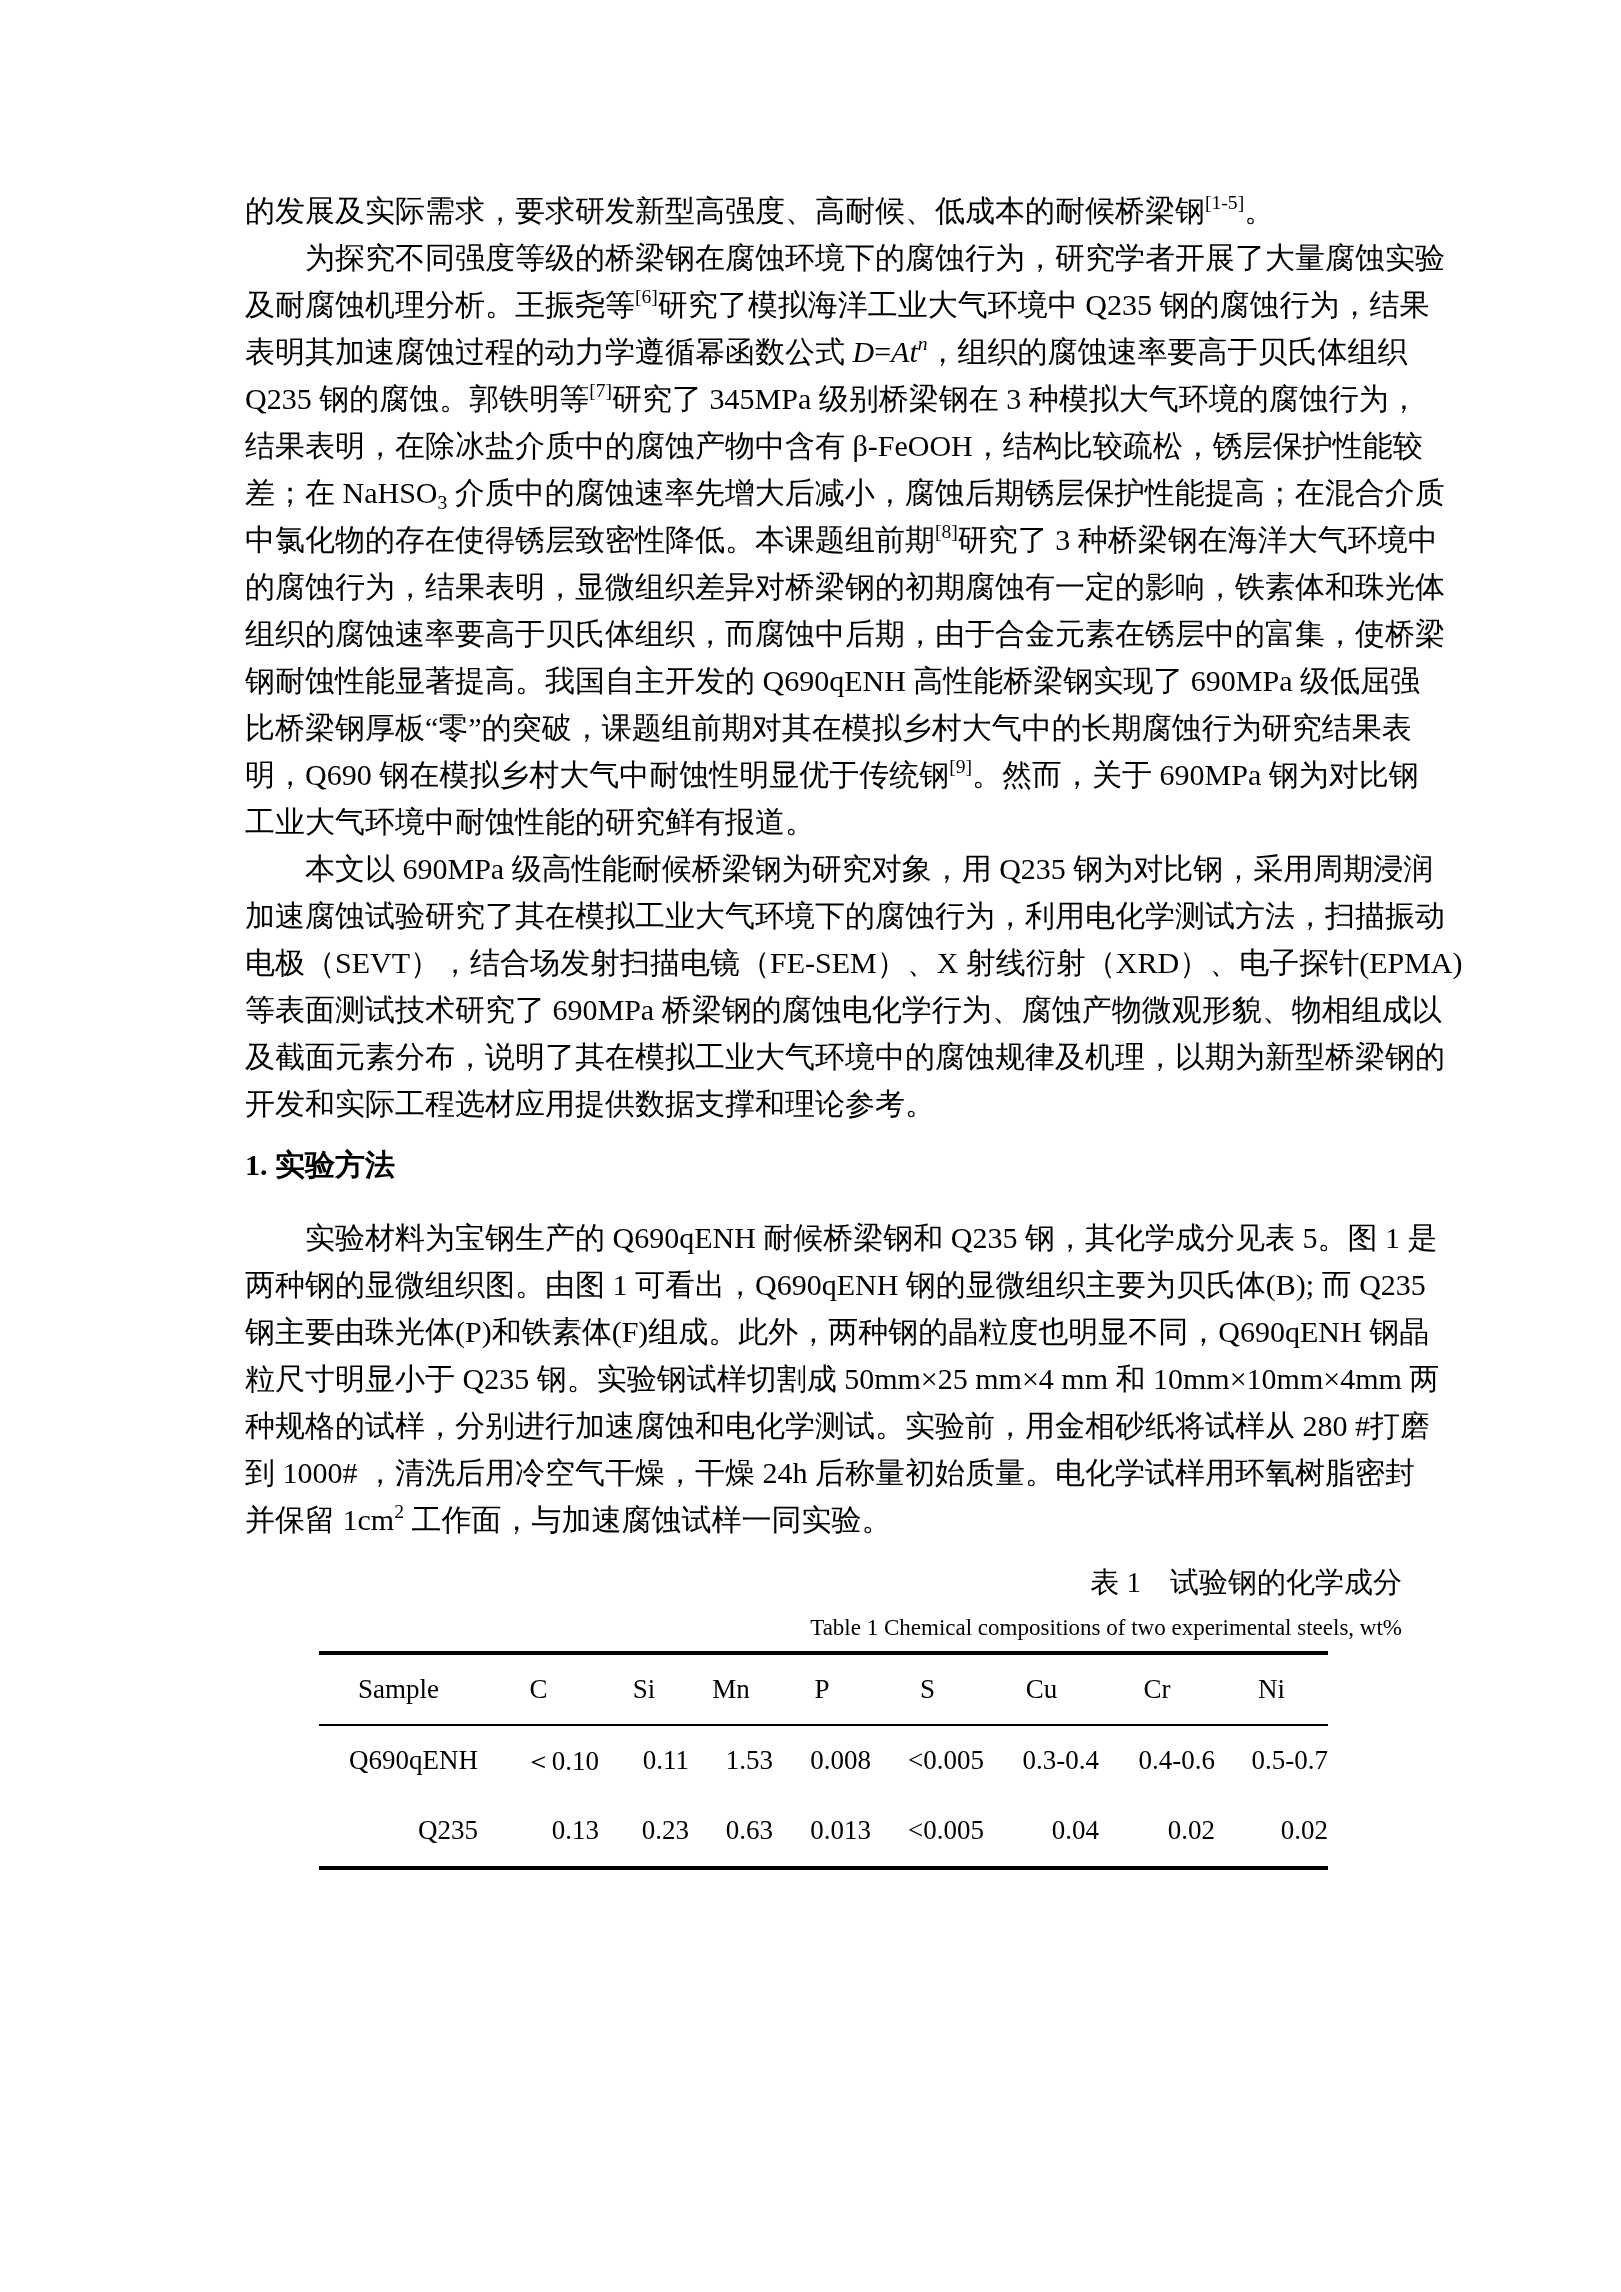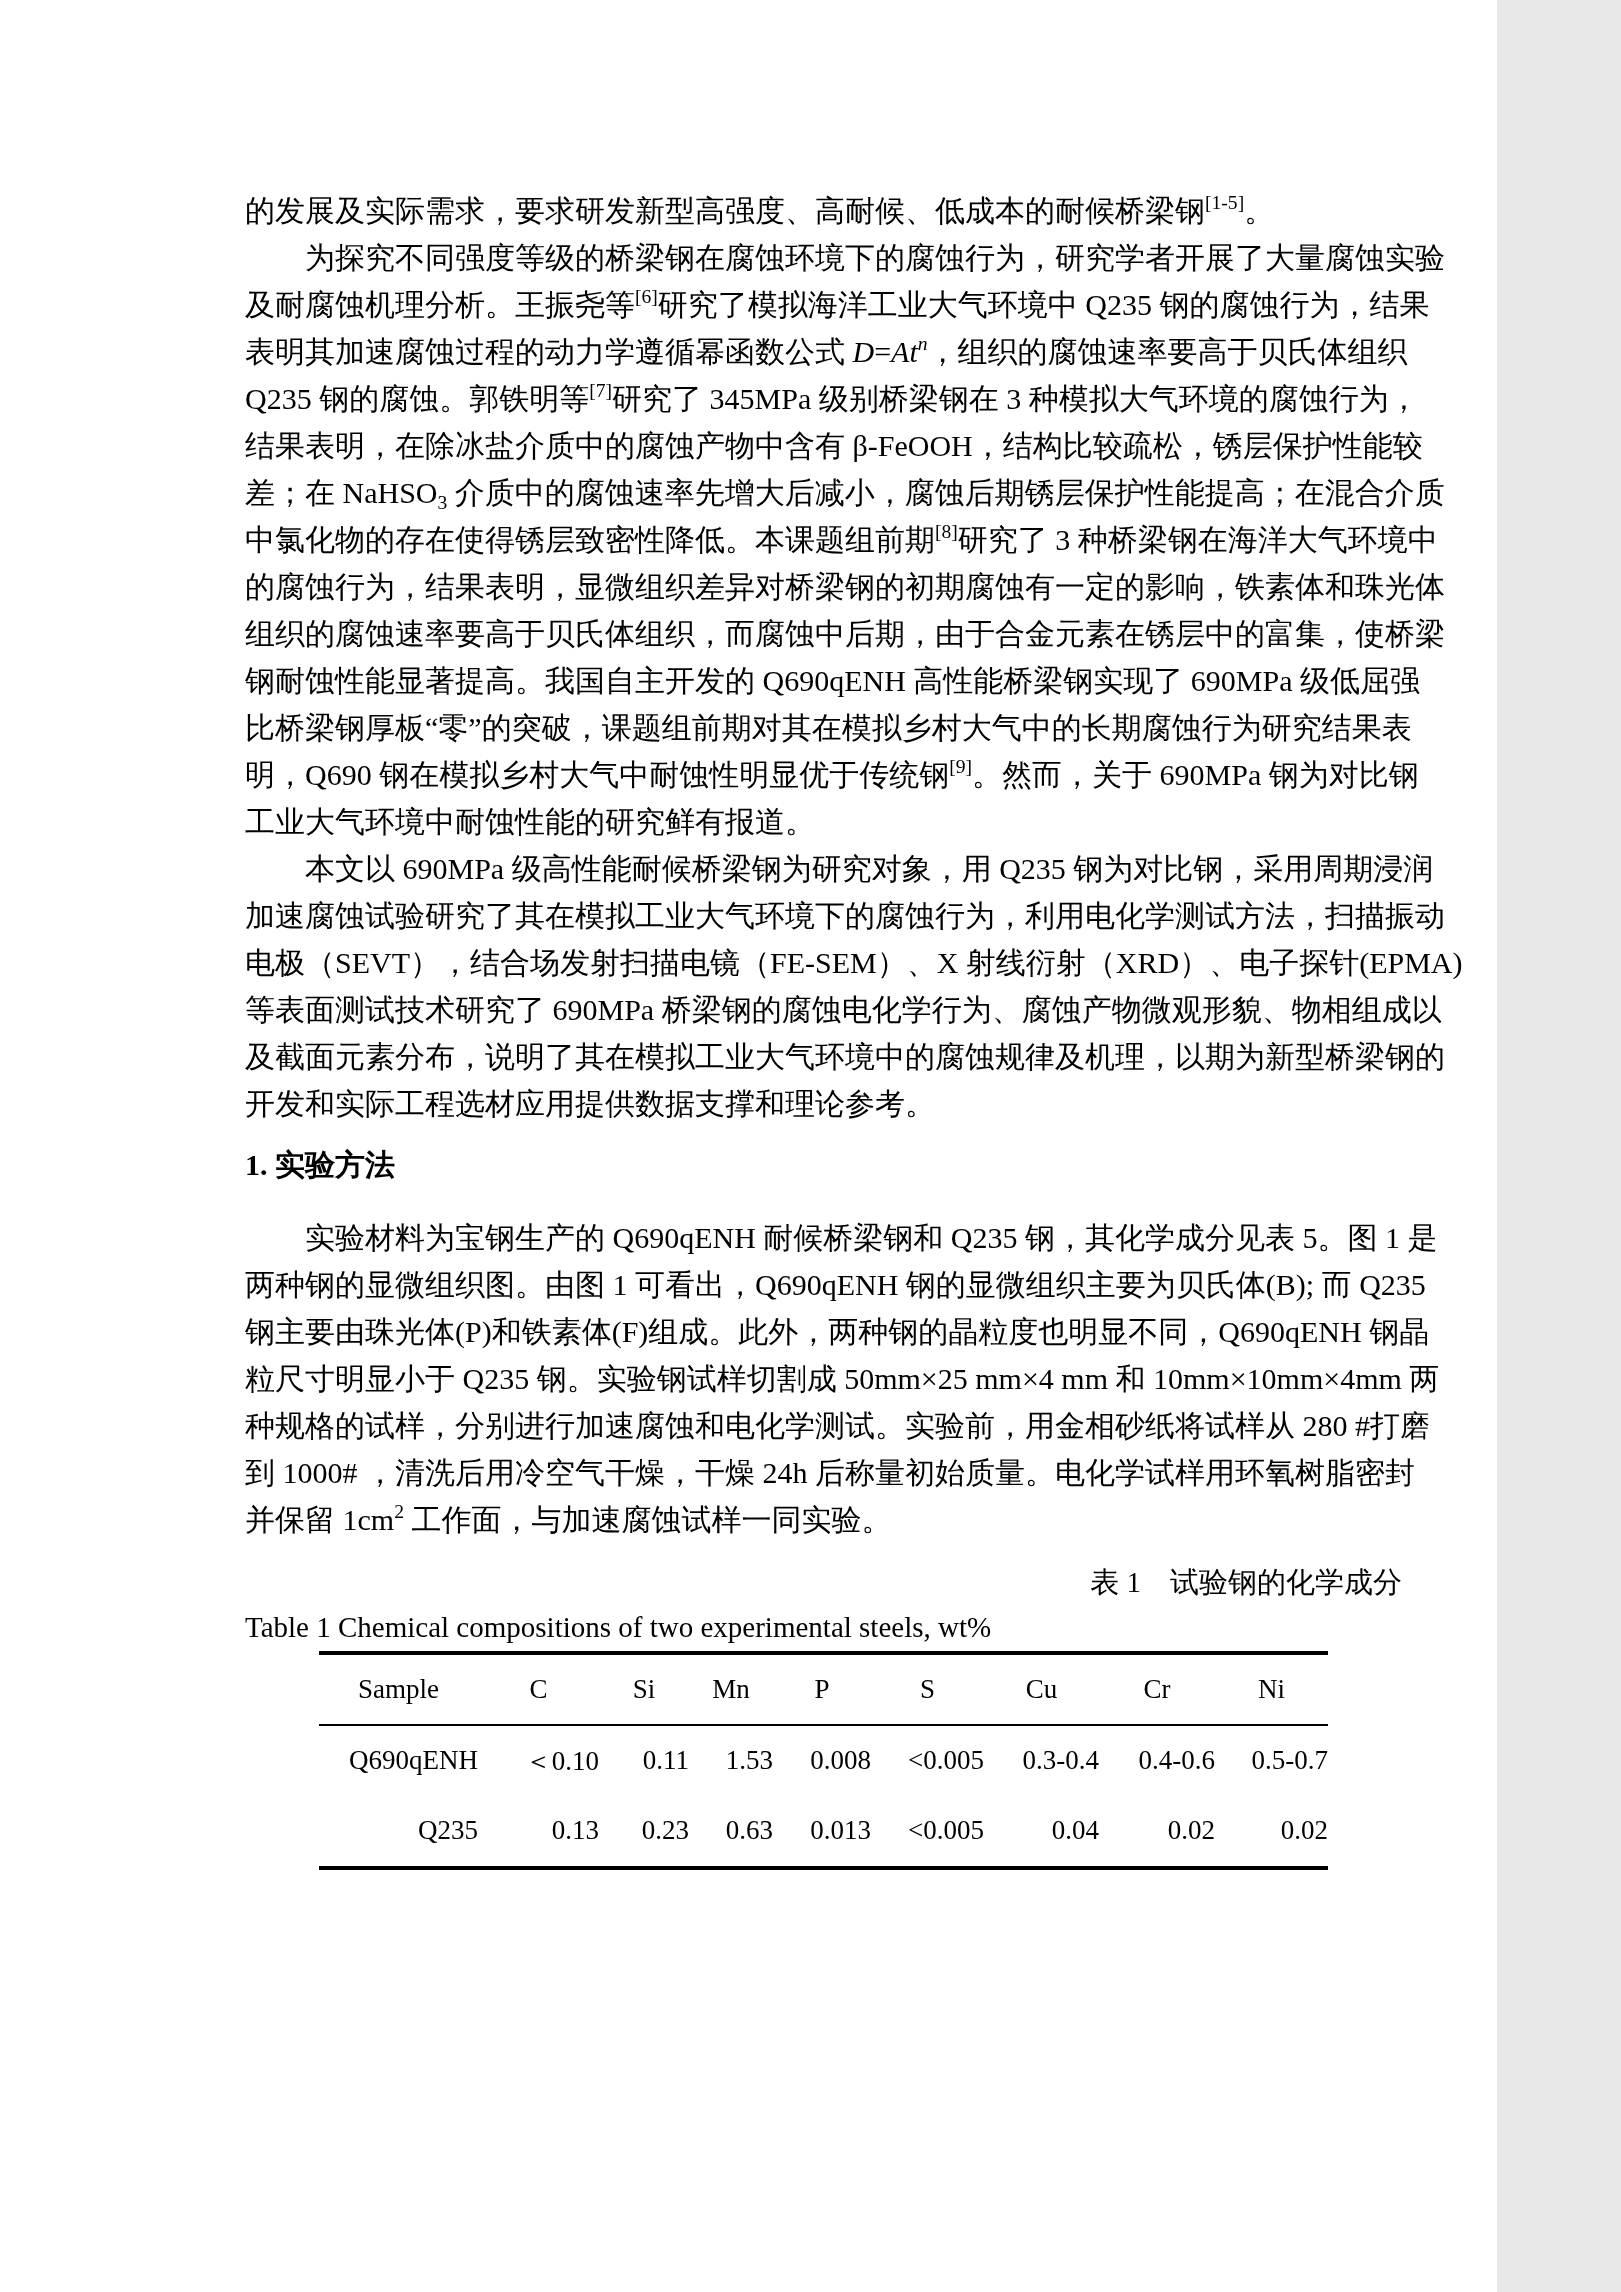--- a/index.html
+++ b/index.html
@@ -1,29 +1,29 @@
 <!DOCTYPE html>
 <html><head>
 <meta charset="utf-8">
 <style>
   html,body{margin:0;padding:0;background:#e8e8e8;}
-  .page{position:relative;width:1497px;height:2293px;background:#ffffff;color:#000;
+  .page{position:relative;width:1621px;height:2293px;background:#ffffff;color:#000;
         font-family:"Liberation Serif","DejaVu Serif",serif;overflow:hidden;}
   .content{position:absolute;left:245px;top:187px;width:1157px;}
   .line{height:47px;line-height:47px;font-size:30px;text-align:justify;white-space:nowrap;}
   .line.fill{text-align-last:justify;}
   .line.indent{text-indent:2em;}
   .sup{font-size:19.6px;position:relative;top:-11.8px;}
   .sub{font-size:19.6px;position:relative;top:5.9px;}
   .i{font-style:italic;}
   .isup{font-style:italic;font-size:19.6px;position:relative;top:-11.8px;}
   .heading{margin:13.7px 0 0 0;height:47px;line-height:47px;font-size:30px;font-weight:700;}
   #methods{margin-top:26.5px;}
   .caption-cn{margin-top:15.7px;height:47px;line-height:47px;font-size:29px;text-align:right;}
-  .caption-en{height:43px;line-height:43px;font-size:29px;text-align:left;}
+  .caption-en{height:43px;line-height:43px;font-size:23px;text-align:right;}
   table.chem{margin:2px auto 0;width:1008px;border-collapse:collapse;table-layout:fixed;
              border-top:4.9px solid #000;border-bottom:4.9px solid #000;font-size:27px;}
   table.chem thead tr{border-bottom:2.9px solid #000;}
   table.chem th{font-weight:normal;text-align:center;vertical-align:middle;padding:0;height:69px;}
   table.chem td{text-align:right;vertical-align:middle;padding:0;height:70px;}
 </style>
 </head>
 <body>
 
 <div class="page">

